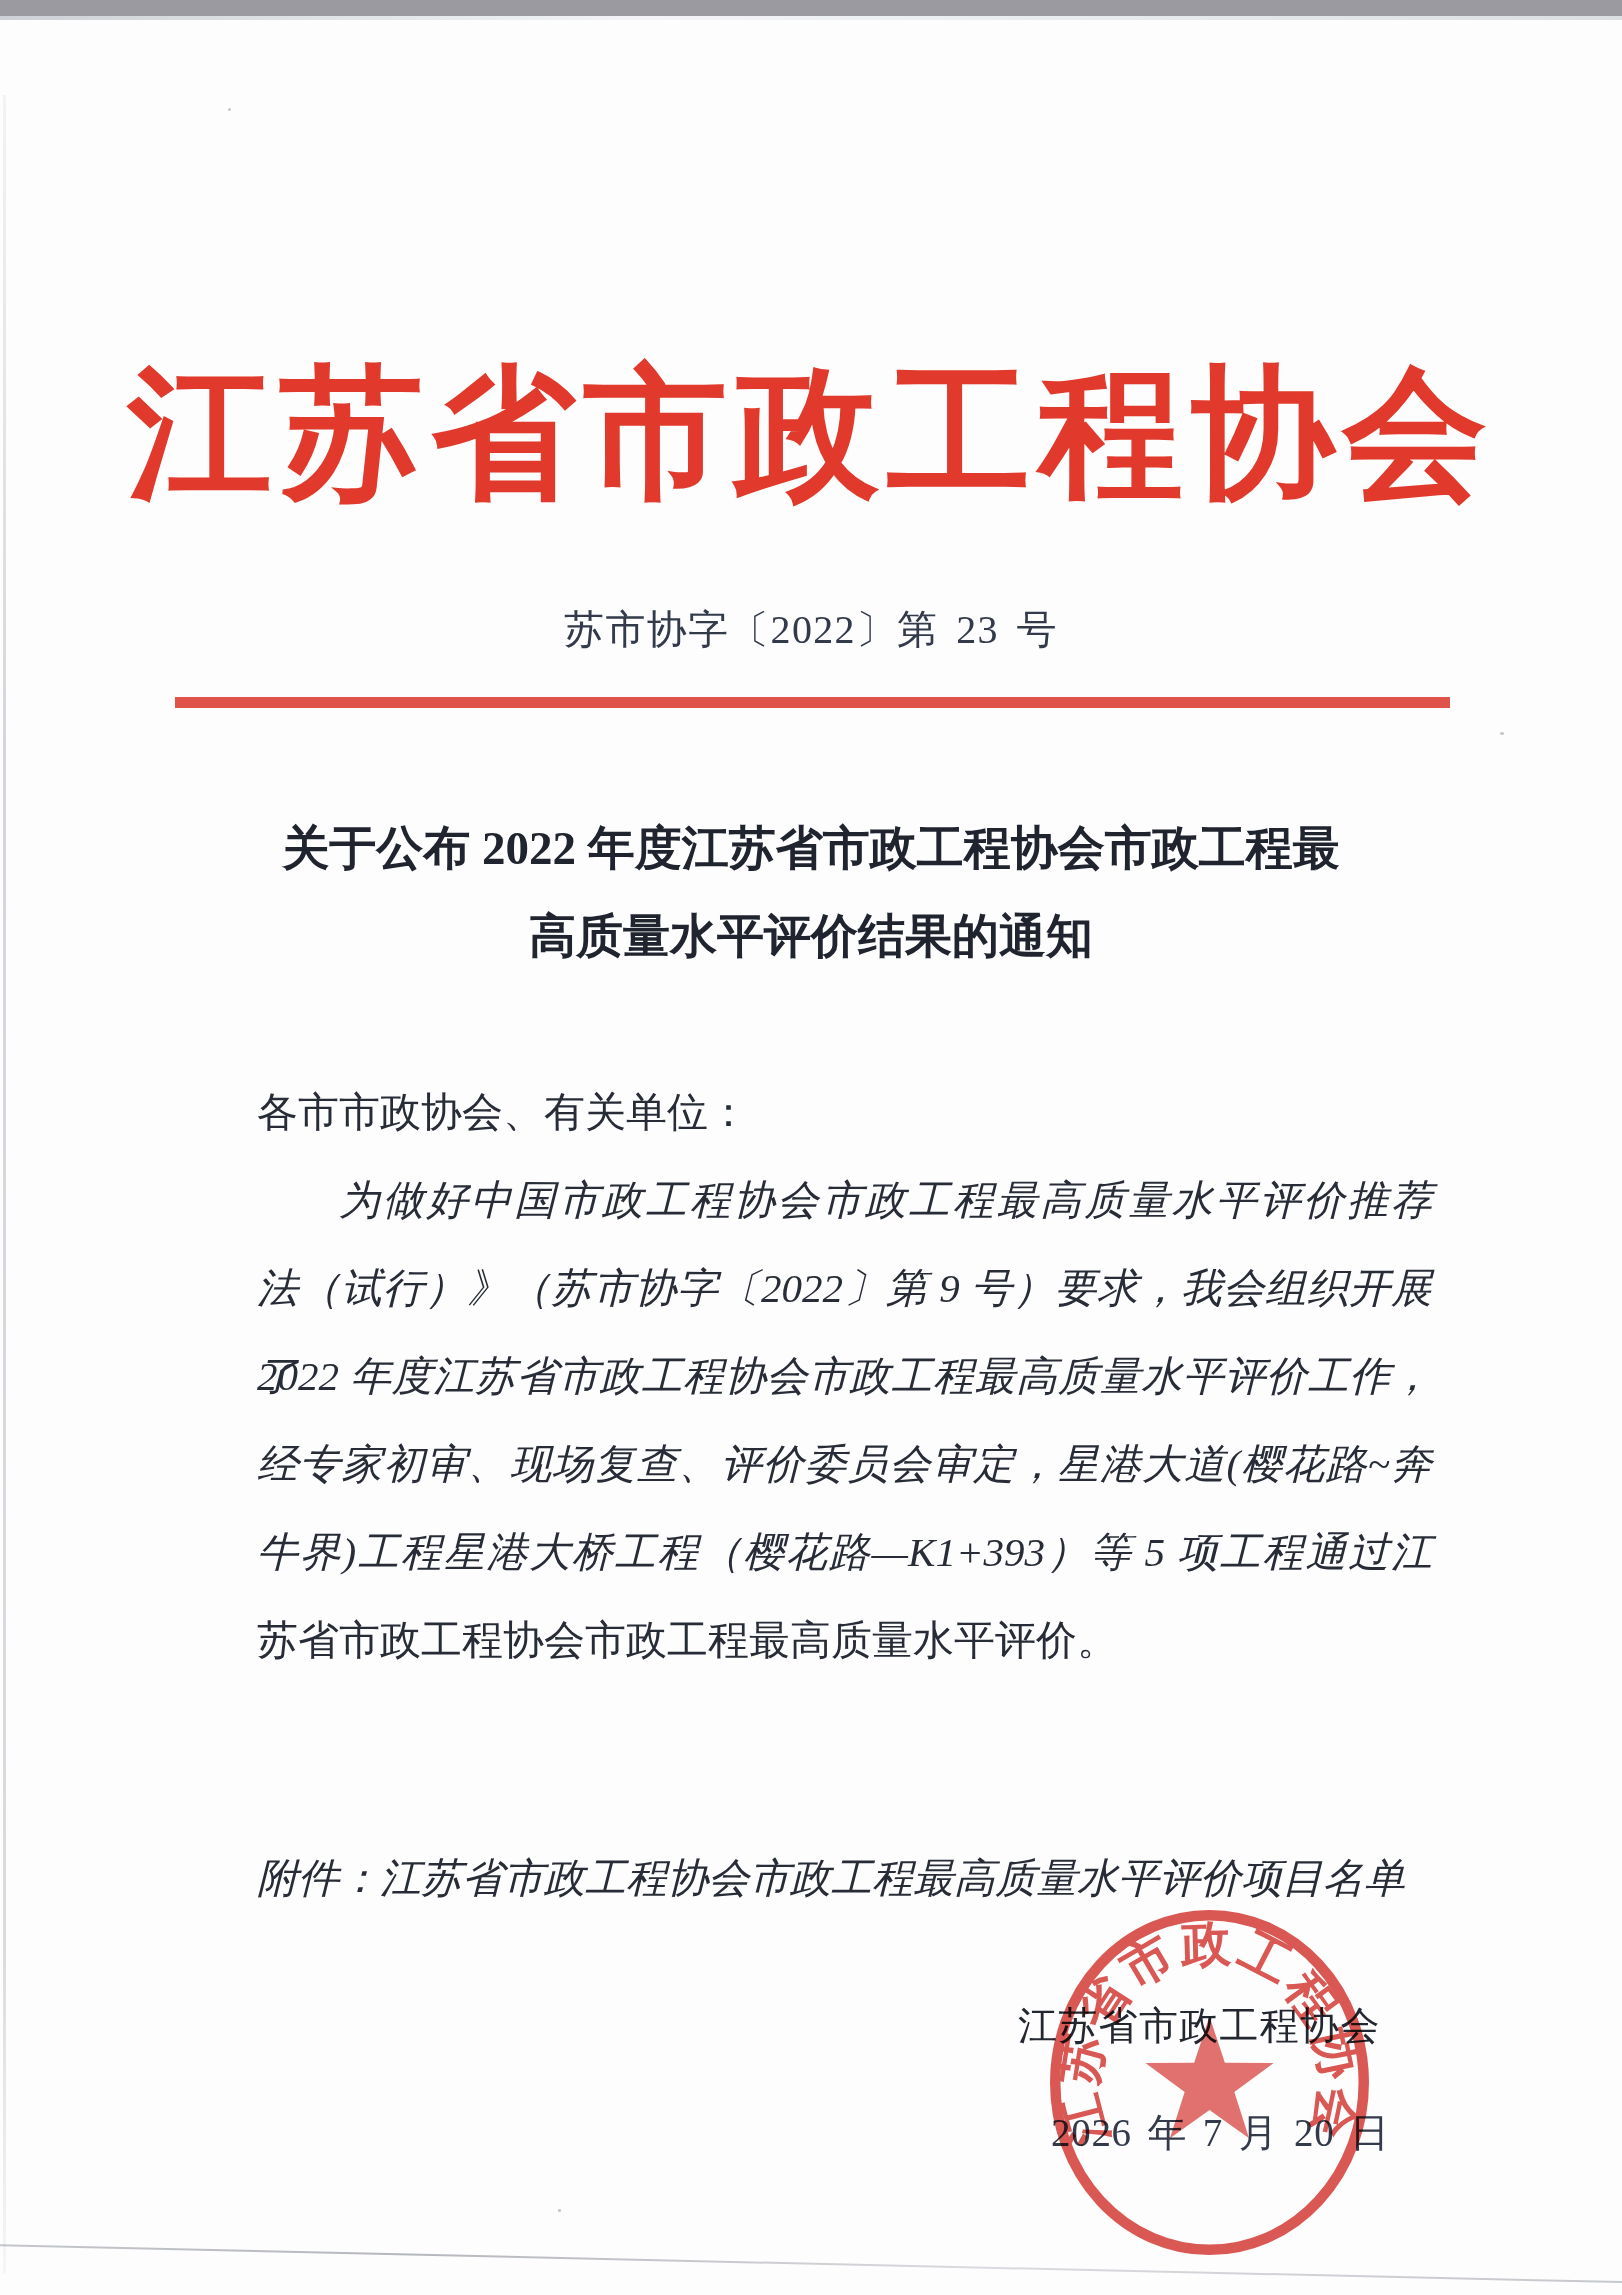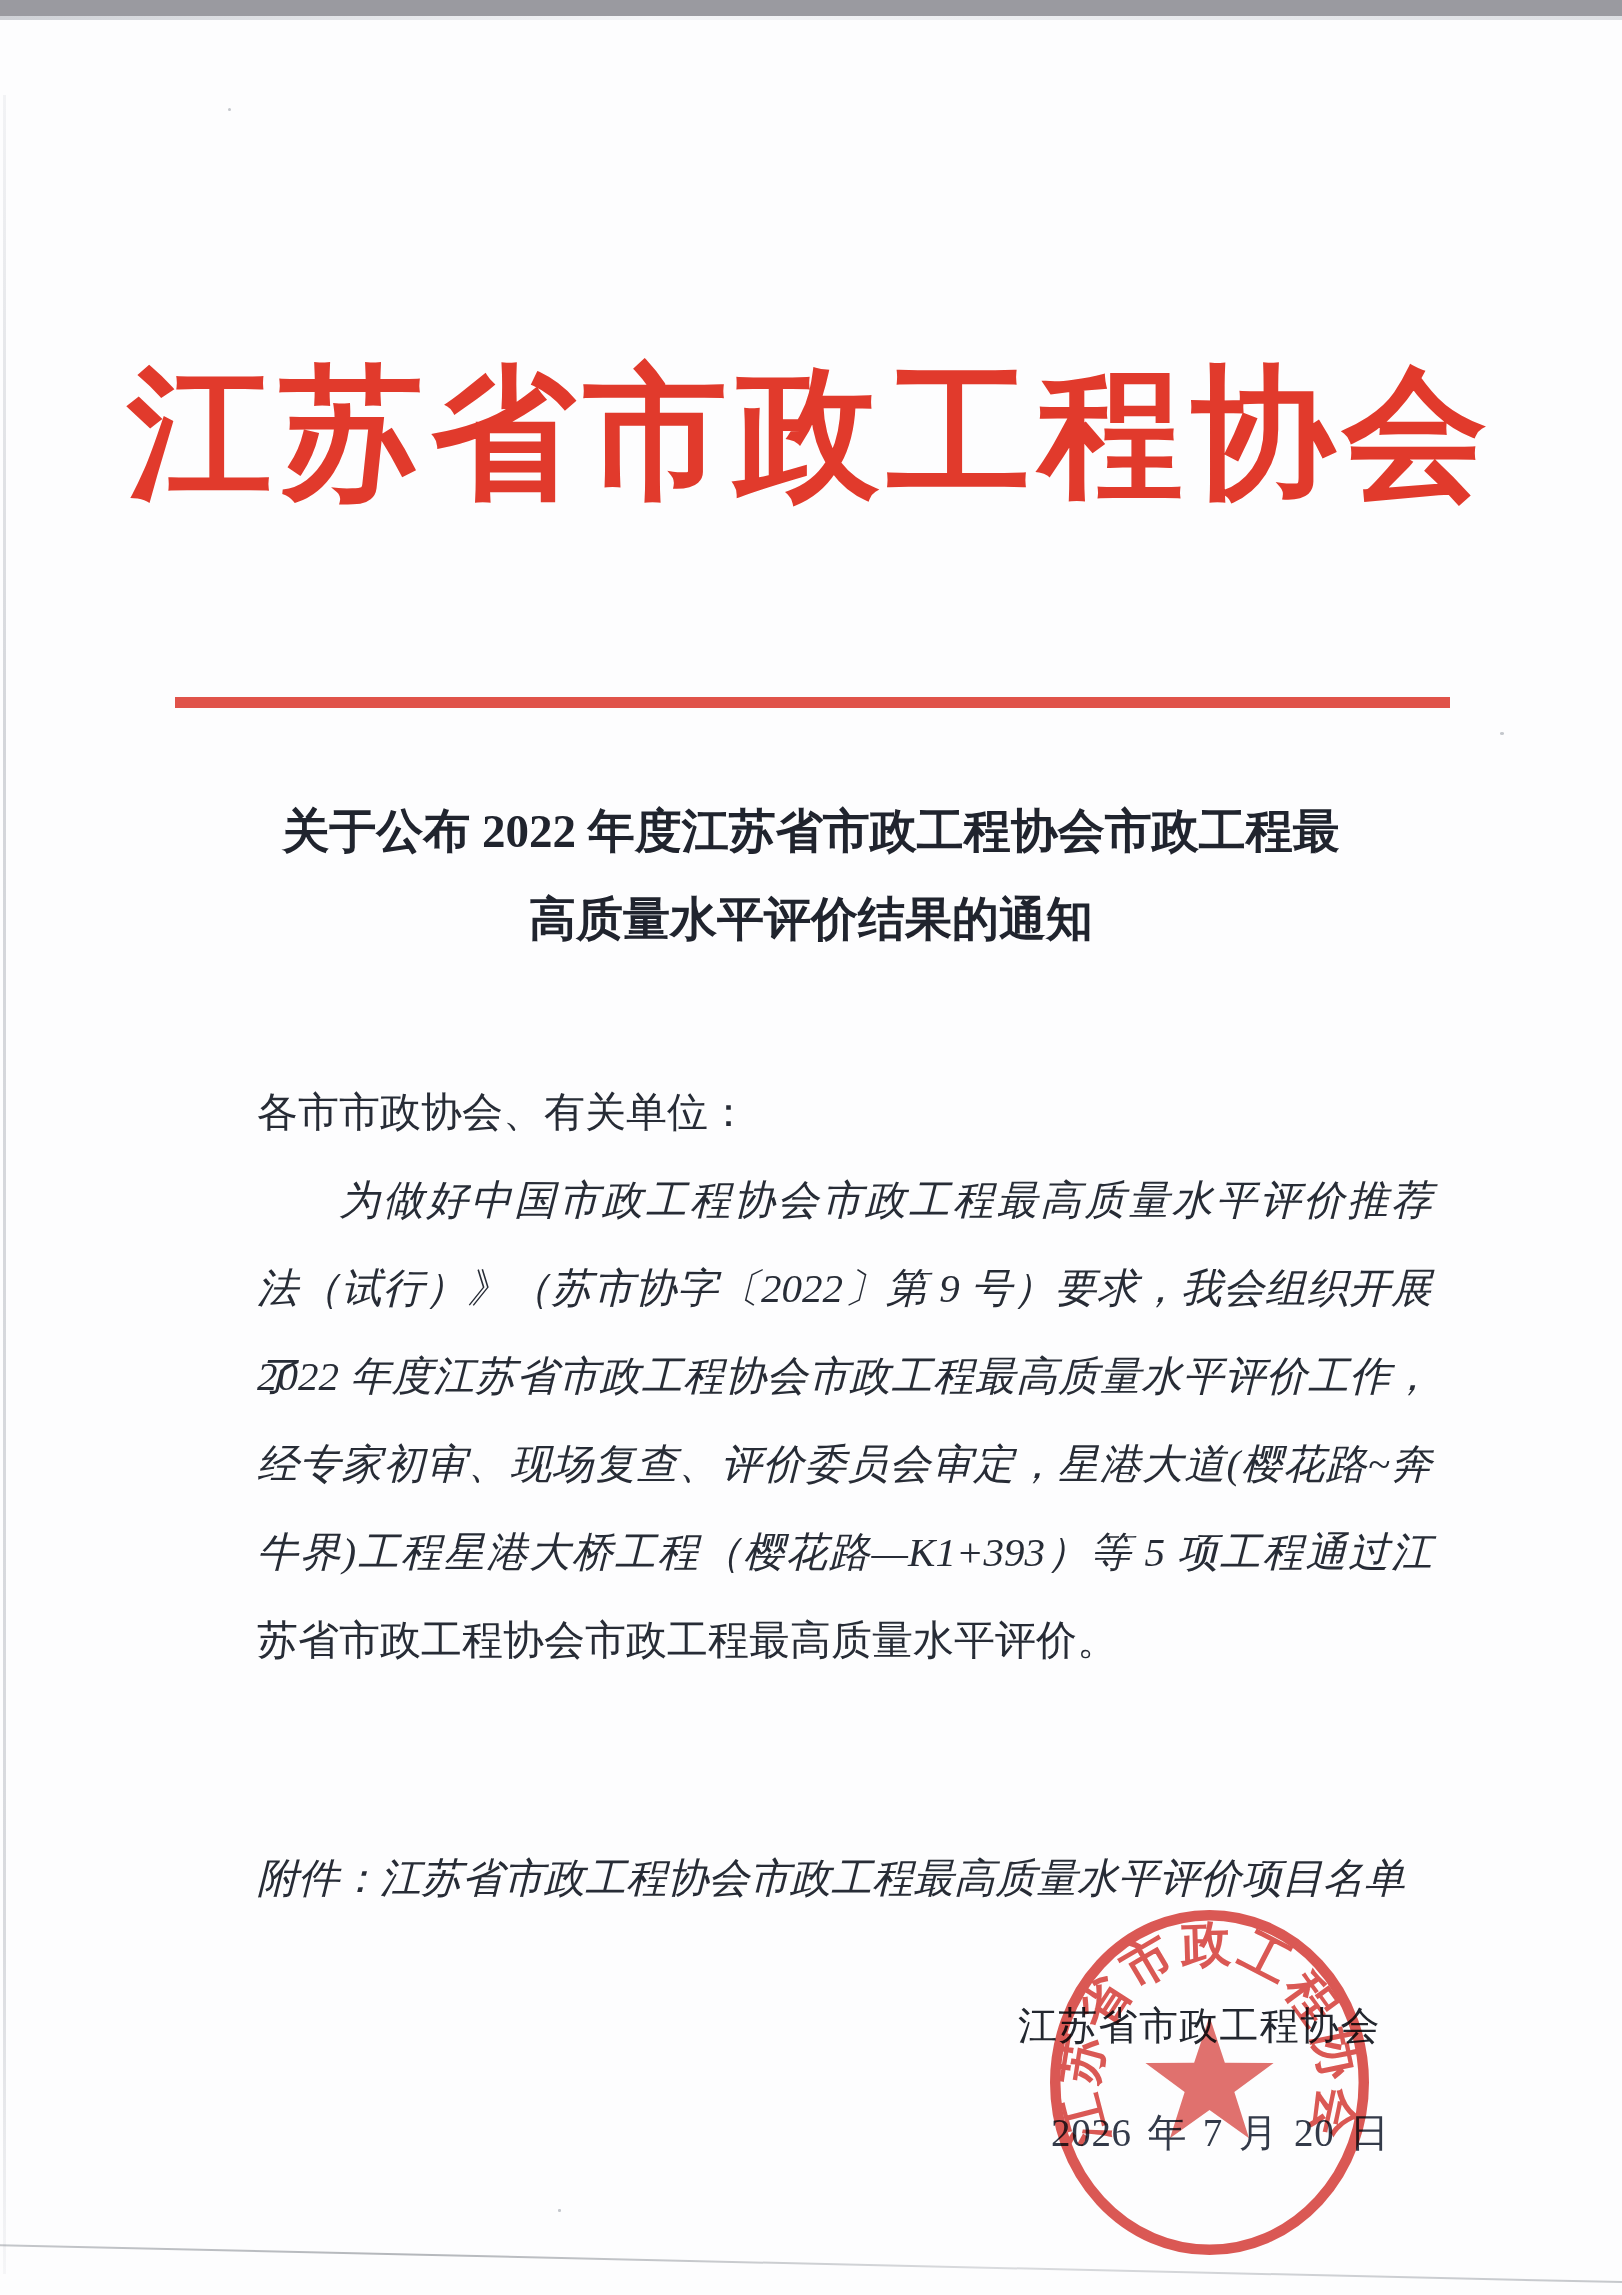--- a/index.html
+++ b/index.html
@@ -46,21 +46,21 @@
     letter-spacing: 1.3px; word-spacing: 6.5px;
     white-space: nowrap;
   }
   .red-rule {
     position: absolute; left: 175px; top: 681px;
     width: 1275px; height: 10.5px;
     background: #e0534a;
   }
   
   .notice-title {
-    position: absolute; left: 0; top: 771px; width: 100%;
+    position: absolute; left: 0; top: 788px; width: 100%;
     text-align: center;
     font-size: 47px; font-weight: bold; color: #20242e;
     line-height: 88px;
   }
   
   .body-block {
     position: absolute; left: 257px; top: 1052px; width: 1175px;
     font-size: 41px; color: #272c36;
   }
   .line { height: 88px; line-height: 88px; white-space: nowrap; }
@@ -102,20 +102,21 @@
 <div class="page">
 
   <div class="edge-top"></div>
   <div class="edge-left"></div>
   <div class="scan-line-bottom"></div>
   <div class="speck s1"></div>
   <div class="speck s2"></div>
   <div class="speck s3"></div>
 
   <div class="org-title">江苏省市政工程协会</div>
+  <div class="doc-number">苏市协字〔2022〕第 23 号</div>
   <div class="red-rule"></div>
 
   <div class="notice-title">
     <div>关于公布 2022 年度江苏省市政工程协会市政工程最</div>
     <div>高质量水平评价结果的通知</div>
   </div>
 
   <div class="body-block">
     <div class="line">各市市政协会、有关单位：</div>
     <div class="line full indent">为做好中国市政工程协会市政工程最高质量水平评价推荐</div>

